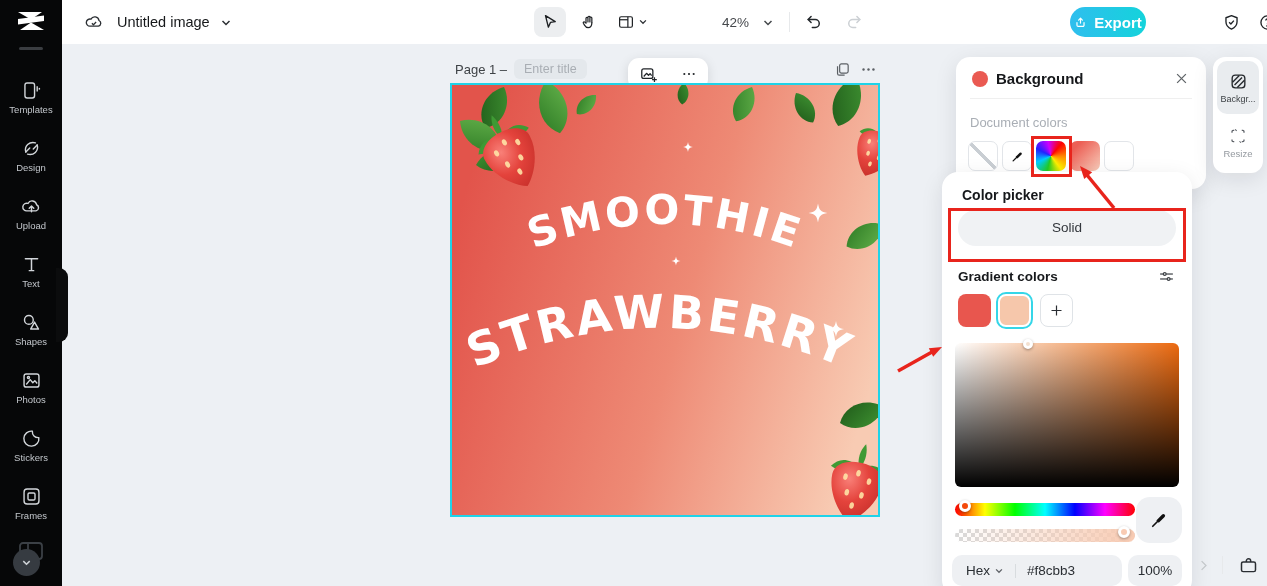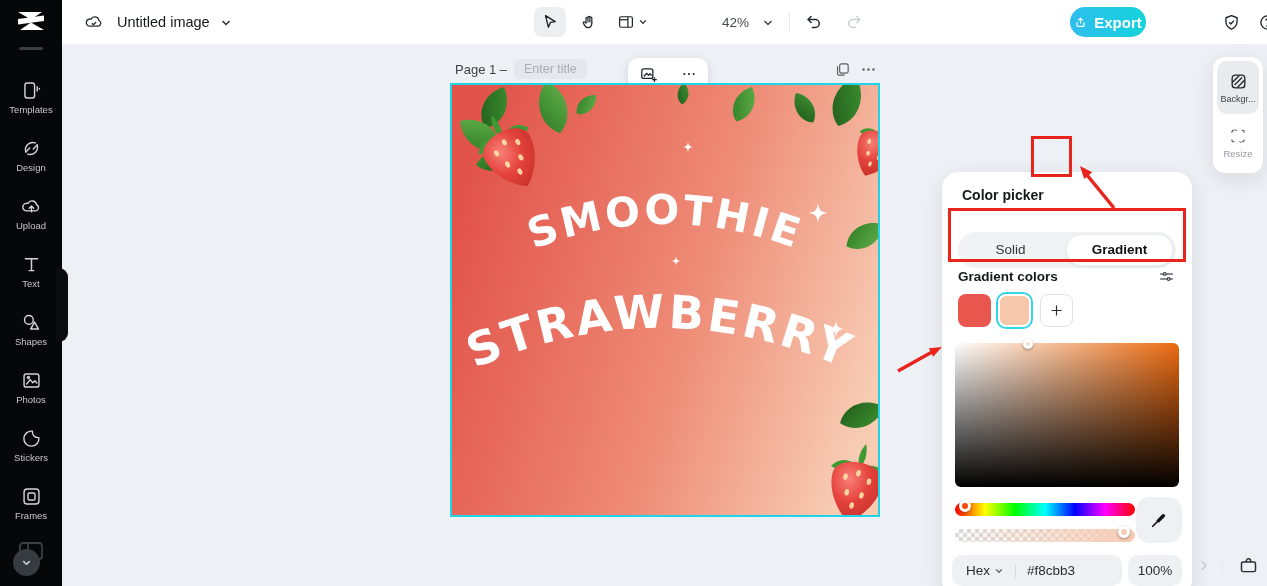--- a/index.html
+++ b/index.html
@@ -309,20 +309,39 @@
 
   <svg class="abs" style="left:1196px;top:558px" width="15" height="15" viewBox="0 0 24 24" fill="none" stroke="#c6cacd" stroke-width="2">
     <path d="M9 5 L16 12 L9 19"></path>
   </svg>
   <div class="abs vdiv" style="left:1222px;top:556px;height:18px"></div>
   <svg class="abs" style="left:1238px;top:555px" width="21" height="21" viewBox="0 0 24 24" fill="none" stroke="#2a2e33" stroke-width="1.7">
     <rect x="4" y="8" width="16" height="11" rx="2"></rect>
       <path d="M9.5 8 V6.8 a2.5 2.5 0 0 1 5 0 V8"></path>
   </svg>
 
+  <div class="abs card" style="left:956px;top:57px;width:250px;height:132px;z-index:4">
+    <div class="abs" style="left:16px;top:14px;width:16px;height:16px;border-radius:50%;background:#ea5a52"></div>
+    <div class="abs panel-title" style="left:40px;top:13px">Background</div>
+    <svg class="abs" style="left:218px;top:14px;cursor:pointer" width="15" height="15" viewBox="0 0 24 24" fill="none" stroke="#606468" stroke-width="2">
+      <path d="M5 5 L19 19 M19 5 L5 19"></path>
+    </svg>
+    <div class="abs" style="left:14px;top:41px;right:14px;height:1px;background:#efefef"></div>
+    <div class="abs muted" style="left:14px;top:58px">Document colors</div>
+    <div class="abs swatch" style="left:12px;top:84px;background:linear-gradient(45deg,transparent 46%,#c9ced3 46%,#c9ced3 54%,transparent 54%),#fff"></div>
+    <div class="abs swatch" style="left:46px;top:84px;background:#fff;display:flex;align-items:center;justify-content:center">
+      <svg width="15" height="15" viewBox="0 0 24 24">
+        <path d="M5 19 l5.5-5.5" stroke="#111" stroke-width="2" stroke-linecap="round"></path>
+        <path d="M9 12.5 l2.8 2.8 6.6-6.6 a2 2 0 0 0-2.8-2.8 Z" fill="#111"></path>
+      </svg>
+    </div>
+    <div class="abs swatch" style="left:80px;top:84px;border:none;background:conic-gradient(from 40deg,#ff0000,#ff8800,#ffee00,#22cc22,#00ccff,#2222ff,#cc00ff,#ff0000)"></div>
+    <div class="abs swatch" style="left:114px;top:84px;border:none;background:linear-gradient(135deg,#ec5f55 20%,#f7cdbb 100%)"></div>
+    <div class="abs swatch" style="left:148px;top:84px;background:#fff"></div>
+  </div>
 
   <div class="abs card" style="left:1213px;top:57px;width:50px;height:116px;z-index:4;border-radius:12px">
     <div class="abs" style="left:4px;top:4px;width:42px;height:53px;background:#e9ecef;border-radius:10px;display:flex;flex-direction:column;align-items:center;justify-content:center;gap:3px;cursor:pointer">
       <svg width="19" height="19" viewBox="0 0 24 24" fill="none" stroke="#24282c" stroke-width="1.7">
         <rect x="4" y="4" width="16" height="16" rx="4"></rect>
         <path d="M7 16.5 L16.5 7 M10.5 19.5 L19.5 10.5 M4.5 13 L13 4.5"></path>
       </svg>
       <div class="rail-label">Backgr...</div>
     </div>
     <div class="abs" style="left:4px;top:61px;width:42px;height:50px;display:flex;flex-direction:column;align-items:center;justify-content:center;gap:3px;cursor:pointer">
@@ -330,23 +349,22 @@
         <path d="M7 4.5 H5.5 A1.5 1.5 0 0 0 4 6 V7.5 M17 4.5 h1.5 A1.5 1.5 0 0 1 20 6 V7.5 M4 16.5 V18 a1.5 1.5 0 0 0 1.5 1.5 H7 M20 16.5 V18 a1.5 1.5 0 0 1-1.5 1.5 H17"></path>
         <path d="M8.2 3.2 l2 2 M14 19 l2 2" stroke-width="1.4"></path>
       </svg>
       <div class="rail-label dim">Resize</div>
     </div>
   </div>
 
   <div class="abs card" style="left:942px;top:172px;width:250px;height:424px;z-index:5;border-radius:16px">
     <div class="abs" style="left:20px;top:15px;font-size:14px;font-weight:bold;color:#16181b">Color picker</div>
 
-    <div class="abs seg" style="left:16px;top:60px;width:218px;height:36px">
+    <div class="abs seg" style="left:16px;top:38px;width:218px;height:36px">
       <div class="opt">Solid</div>
-      <div class="opt sel">Gradient</div>
     </div>
 
     <div class="abs" style="left:16px;top:97px;font-size:13.5px;font-weight:bold;color:#16181b">Gradient colors</div>
     <svg class="abs" style="left:216px;top:96px;cursor:pointer" width="17" height="17" viewBox="0 0 24 24" fill="none" stroke="#3c4045" stroke-width="1.7">
       <line x1="3" y1="8.5" x2="21" y2="8.5"></line>
         <circle cx="9.5" cy="8.5" r="2" fill="#fff"></circle>
       <line x1="3" y1="15.5" x2="21" y2="15.5"></line>
         <circle cx="15" cy="15.5" r="2" fill="#fff"></circle>
     </svg>
 

